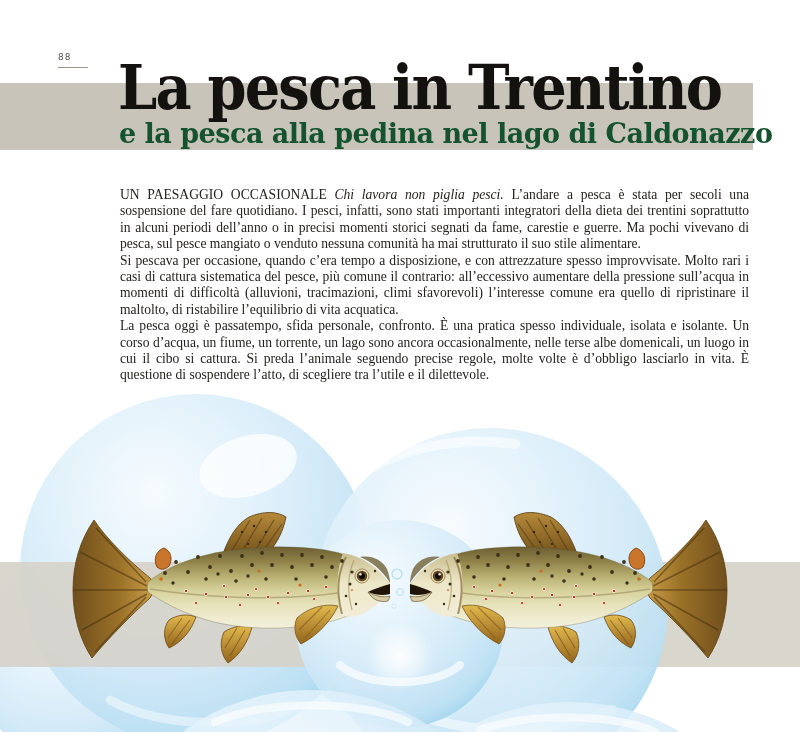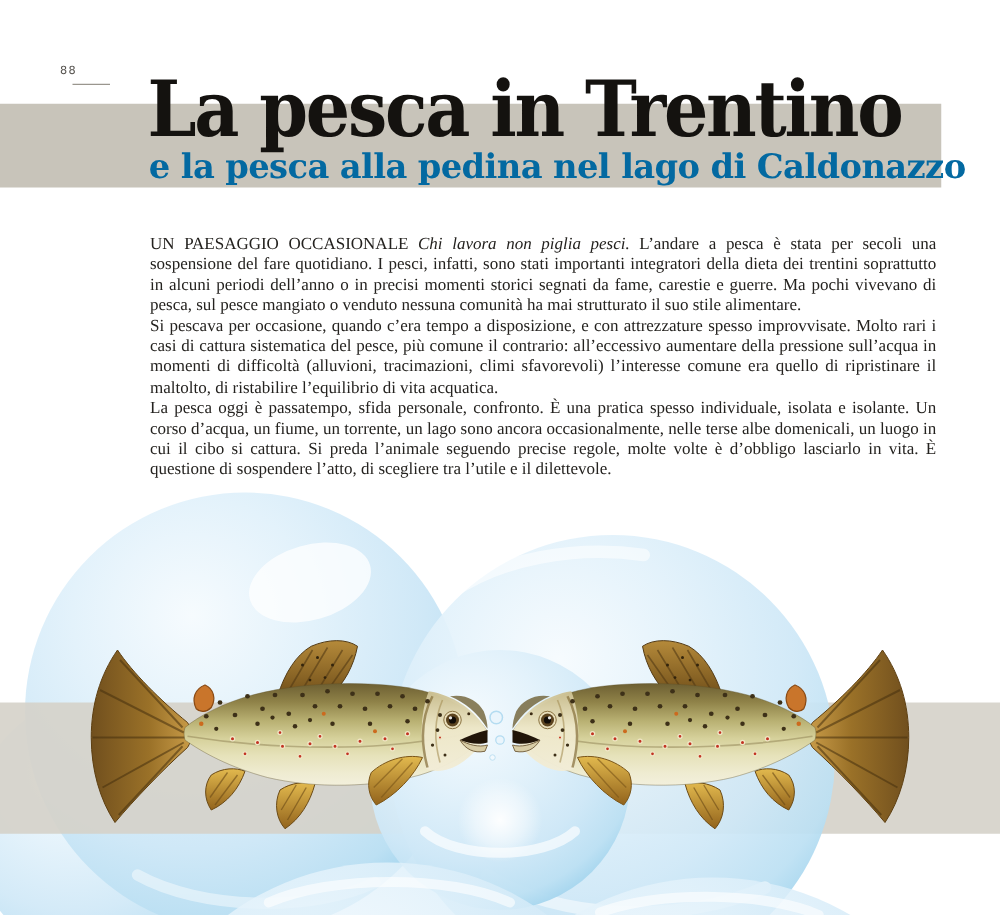--- a/index.html
+++ b/index.html
@@ -2,36 +2,36 @@
 <html lang="it"><head>
 <meta charset="utf-8">
 <style>
   html,body{margin:0;padding:0;}
   body{
     width:800px;height:732px;position:relative;overflow:hidden;
     background:#ffffff;font-family:"Liberation Serif",serif;
   }
   
   .pagenum{
-    position:absolute;left:48px;top:52px;
+    position:absolute;left:58px;top:52px;
     font-family:"DejaVu Sans",sans-serif;font-size:9px;color:#55524e;letter-spacing:1px;text-align:right;
   }
   .pagenum-rule{position:absolute;left:58px;top:67px;width:30px;height:1px;background:#9a968e;}
   
   .title-band{position:absolute;left:0;top:83px;width:753px;height:67px;background:#c8c4ba;}
   h1.title{
     position:absolute;left:118px;top:57px;margin:0;z-index:2;
     font-family:"DejaVu Serif",serif;font-weight:700;font-size:62px;line-height:1;
     letter-spacing:-2px;color:#14120f;white-space:nowrap;
     transform:scaleX(.90);transform-origin:left top;
   }
   h2.subtitle{
     position:absolute;left:119px;top:120px;margin:0;z-index:2;
     font-family:"DejaVu Serif",serif;font-weight:700;font-size:27px;line-height:1;
-    letter-spacing:-.5px;color:#0369a1;white-space:nowrap;
+    letter-spacing:-.5px;color:#14532d;white-space:nowrap;
     transform:scaleX(1.0);transform-origin:left top;
   }
   
   .article{
     position:absolute;left:120px;top:187px;width:629px;
     color:#24221f;font-size:13.6px;line-height:16.4px;text-align:justify;
   }
   .article p{margin:0;}
   .article b{font-weight:400;}
   .article i{font-style:italic;}

